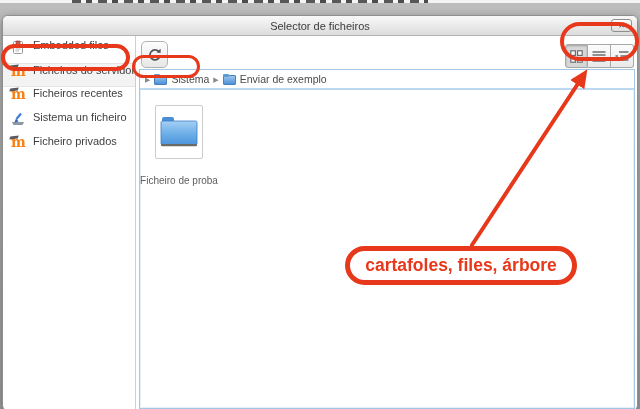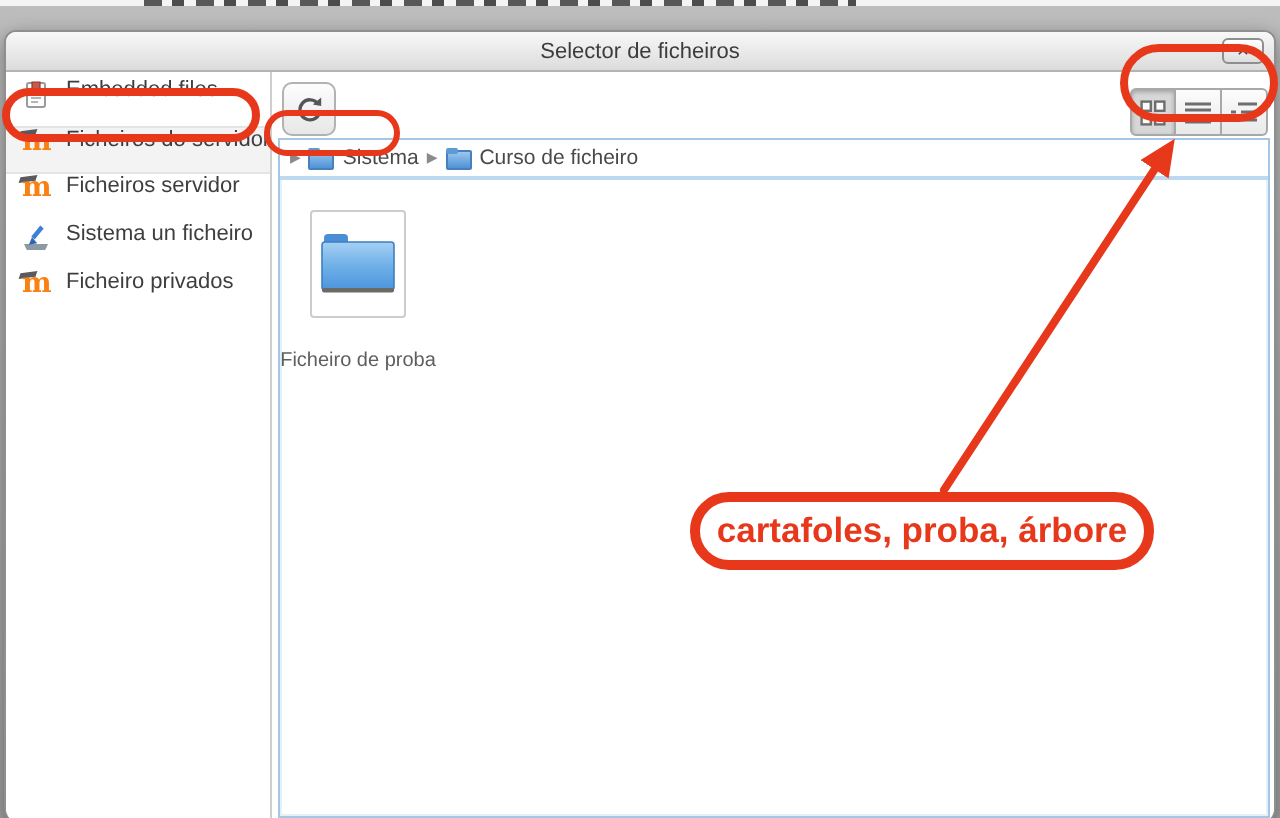--- a/index.html
+++ b/index.html
@@ -114,21 +114,21 @@
             <span class="m-letter">m</span>
         </span>
         <span class="repo-label">Ficheiros do servidor</span>
       </div>
 
       <div class="repo-item">
         <span class="repo-icon m-icon">
           <span class="m-cap"></span>
             <span class="m-letter">m</span>
         </span>
-        <span class="repo-label">Ficheiros servidor</span>
+        <span class="repo-label">Ficheiros recentes</span>
       </div>
 
       <div class="repo-item">
         <span class="repo-icon">
           <svg width="16" height="16" viewBox="0 0 16 16">
             <path d="M2 11 L14 11 L12.6 14 L3.4 14 Z" fill="#8d99a5"></path>
             <line x1="11" y1="2.5" x2="6.5" y2="8" stroke="#3f7fd6" stroke-width="2.2"></line>
             <path d="M8.6 10.6 L4.4 11.4 L6 7.6 Z" fill="#2f66b3"></path>
           </svg>
         </span>
@@ -191,21 +191,21 @@
           <span class="mini-folder">
               <span class="body"></span>
               <span class="tab"></span>
             </span>
           <span class="crumb-label">Sistema</span>
           <span class="crumb-arrow">▶</span>
           <span class="mini-folder">
               <span class="body"></span>
               <span class="tab"></span>
             </span>
-          <span class="crumb-label">Curso de ficheiro</span>
+          <span class="crumb-label">Enviar de exemplo</span>
         </div>
 
         <div class="files-area">
           <div class="folder-tile">
             <svg width="40" height="34" viewBox="0 0 40 34">
               <defs>
                 <linearGradient id="fg" x1="0" y1="0" x2="0" y2="1">
                   <stop offset="0" stop-color="#a6d0f3"></stop>
                   <stop offset="0.5" stop-color="#6fb0e8"></stop>
                   <stop offset="1" stop-color="#4c94dd"></stop>
@@ -231,14 +231,14 @@
 <svg id="arrow-overlay" viewBox="0 0 640 409">
   <defs>
     <marker id="ah" orient="auto" markerWidth="5" markerHeight="5" refX="2.6" refY="2.1">
       <path d="M0,0 L4.6,2.1 L0,4.2 Z" fill="#e8381b"></path>
     </marker>
   </defs>
   <line x1="472" y1="245" x2="583" y2="76" stroke="#e8381b" stroke-width="4" stroke-linecap="round" marker-end="url(#ah)"></line>
 </svg>
 
 <div class="callout-pill">
-  <span class="callout-text">cartafoles, proba, árbore</span>
+  <span class="callout-text">cartafoles, files, árbore</span>
 </div>
 
 </body></html>

